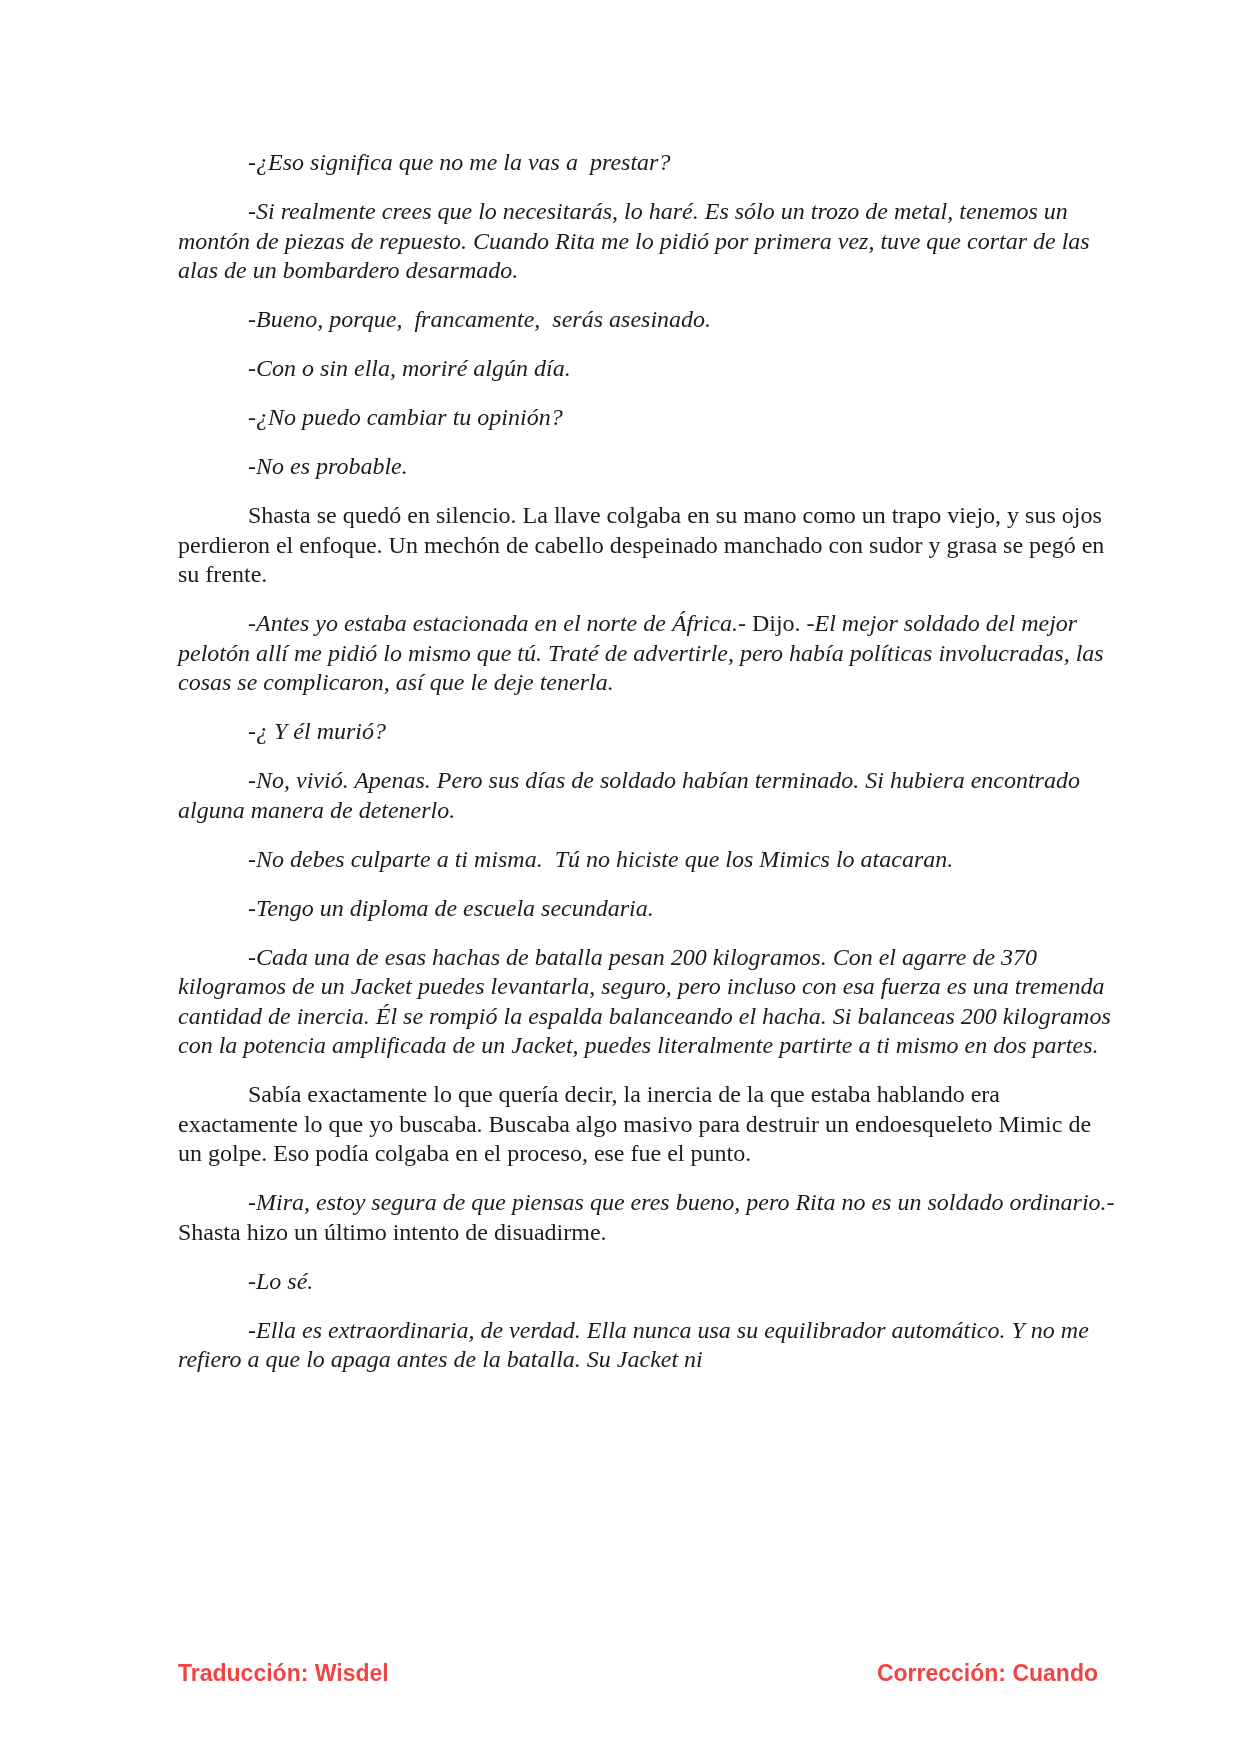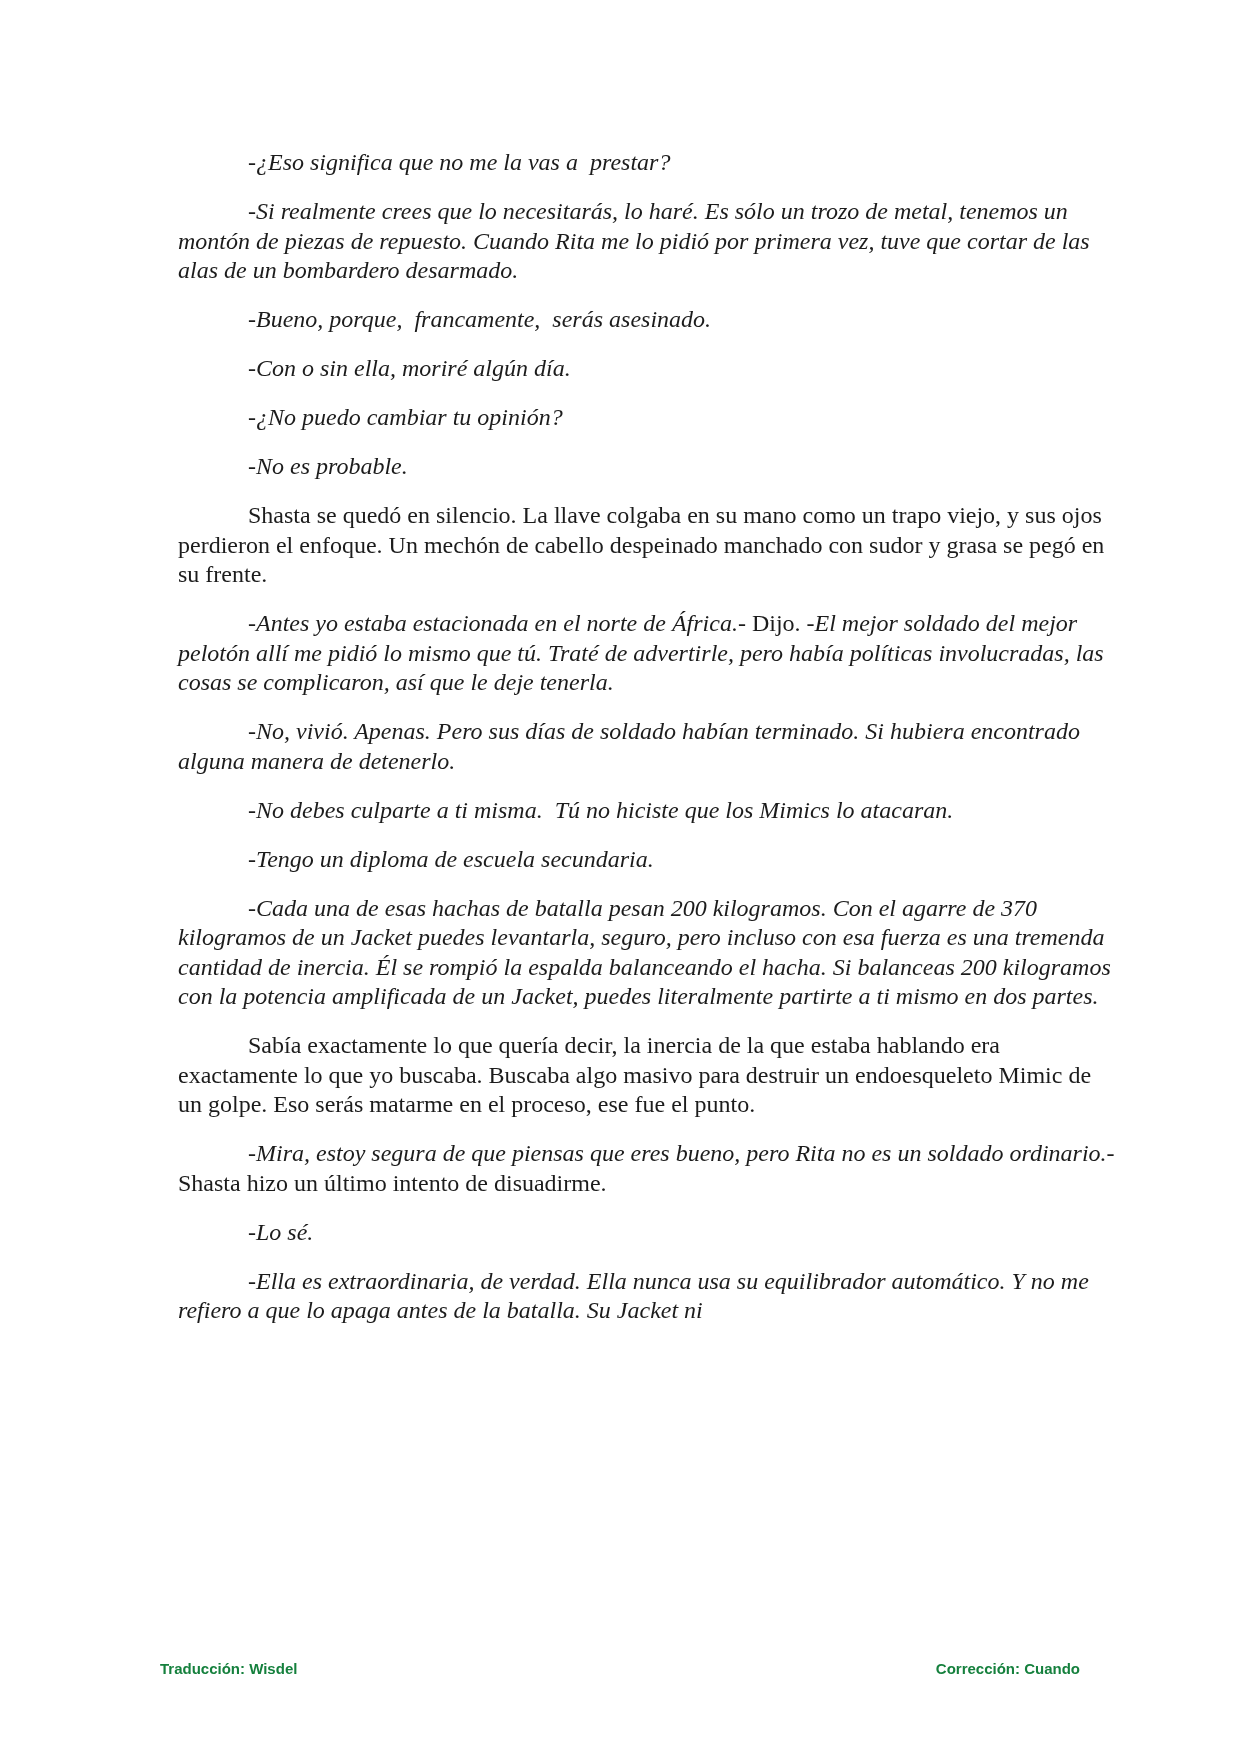--- a/index.html
+++ b/index.html
@@ -28,50 +28,51 @@
     line-height: 29.5px;
     text-indent: 70px;
     text-align: left;
     white-space: pre-wrap;
     font-family: Liberation Serif, serif;
   }
   .seg-italic { font-style: italic; }
   .seg-regular { font-style: normal; }
   .page-footer {
     position: absolute;
-    left: 160px;
+    left: 178px;
     top: 1660px;
     width: 920px;
     display: flex;
     justify-content: space-between;
     align-items: baseline;
     font-family: "Liberation Sans", "DejaVu Sans", sans-serif;
     font-weight: 700;
-    font-size: 15px;
-    color: #15803d;
+    font-size: 23px;
+    color: #ef4444;
   }
 </style>
 </head>
 <body>
 
 <div class="page">
   <main class="body-text" id="paragraphs">
       <p><span class="seg-italic">-¿Eso significa que no me la vas a  prestar?</span></p>
       <p><span class="seg-italic">-Si realmente crees que lo necesitarás, lo haré. Es sólo un trozo de metal, tenemos un montón de piezas de repuesto. Cuando Rita me lo pidió por primera vez, tuve que cortar de las alas de un bombardero desarmado.</span></p>
       <p><span class="seg-italic">-Bueno, porque,  francamente,  serás asesinado.</span></p>
       <p><span class="seg-italic">-Con o sin ella, moriré algún día.</span></p>
       <p><span class="seg-italic">-¿No puedo cambiar tu opinión?</span></p>
       <p><span class="seg-italic">-No es probable.</span></p>
       <p><span class="seg-regular">Shasta se quedó en silencio. La llave colgaba en su mano como un trapo viejo, y sus ojos perdieron el enfoque. Un mechón de cabello despeinado manchado con sudor y grasa se pegó en su frente.</span></p>
       <p><span class="seg-italic">-Antes yo estaba estacionada en el norte de África.-</span><span class="seg-regular"> Dijo. </span><span class="seg-italic">-El mejor soldado del mejor pelotón allí me pidió lo mismo que tú. Traté de advertirle, pero había políticas involucradas, las cosas se complicaron, así que le deje tenerla.</span></p>
+      <p><span class="seg-italic">-¿ Y él murió?</span></p>
       <p><span class="seg-italic">-No, vivió. Apenas. Pero sus días de soldado habían terminado. Si hubiera encontrado alguna manera de detenerlo.</span></p>
       <p><span class="seg-italic">-No debes culparte a ti misma.  Tú no hiciste que los Mimics lo atacaran.</span></p>
       <p><span class="seg-italic">-Tengo un diploma de escuela secundaria.</span></p>
       <p><span class="seg-italic">-Cada una de esas hachas de batalla pesan 200 kilogramos. Con el agarre de 370 kilogramos de un Jacket puedes levantarla, seguro, pero incluso con esa fuerza es una tremenda cantidad de inercia. Él se rompió la espalda balanceando el hacha. Si balanceas 200 kilogramos con la potencia amplificada de un Jacket, puedes literalmente partirte a ti mismo en dos partes.</span></p>
-      <p><span class="seg-regular">Sabía exactamente lo que quería decir, la inercia de la que estaba hablando era exactamente lo que yo buscaba. Buscaba algo masivo para destruir un endoesqueleto Mimic de un golpe. Eso serás matarme en el proceso, ese fue el punto.</span></p>
+      <p><span class="seg-regular">Sabía exactamente lo que quería decir, la inercia de la que estaba hablando era exactamente lo que yo buscaba. Buscaba algo masivo para destruir un endoesqueleto Mimic de un golpe. Eso podía colgaba en el proceso, ese fue el punto.</span></p>
       <p><span class="seg-italic">-Mira, estoy segura de que piensas que eres bueno, pero Rita no es un soldado ordinario.-</span><span class="seg-regular"> Shasta hizo un último intento de disuadirme.</span></p>
       <p><span class="seg-italic">-Lo sé.</span></p>
       <p><span class="seg-italic">-Ella es extraordinaria, de verdad. Ella nunca usa su equilibrador automático. Y no me refiero a que lo apaga antes de la batalla. Su Jacket ni</span></p>
     </main>
   <footer class="page-footer">
     <span>Traducción: Wisdel</span>
     <span>Corrección: Cuando</span>
   </footer>
 </div>
 

